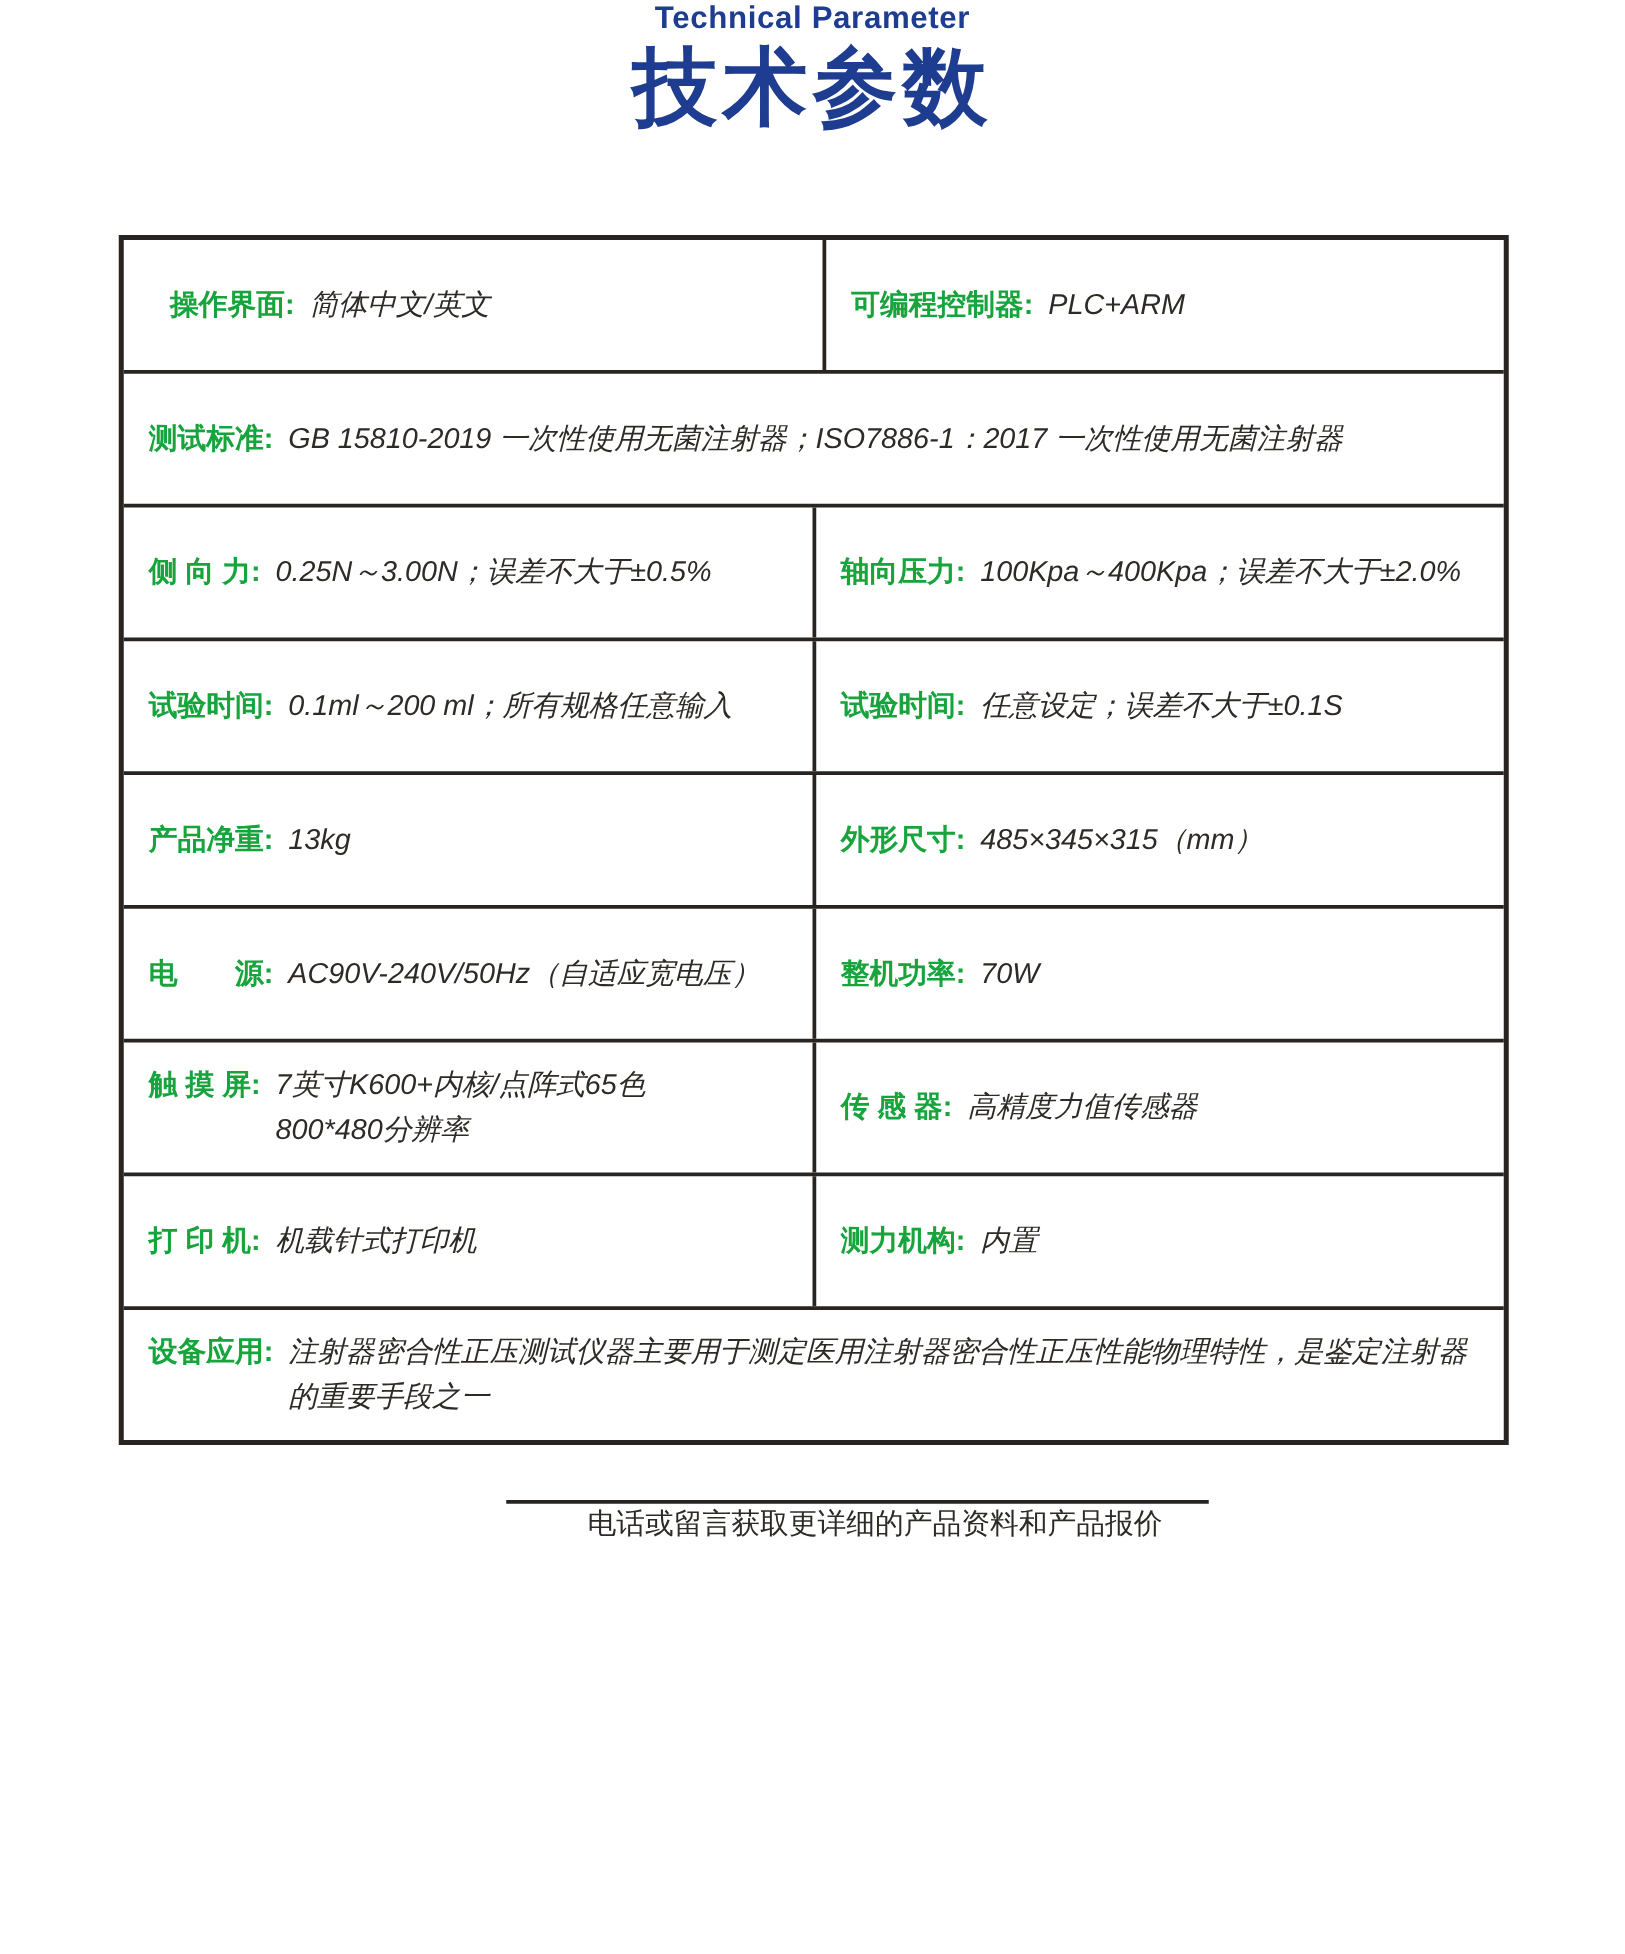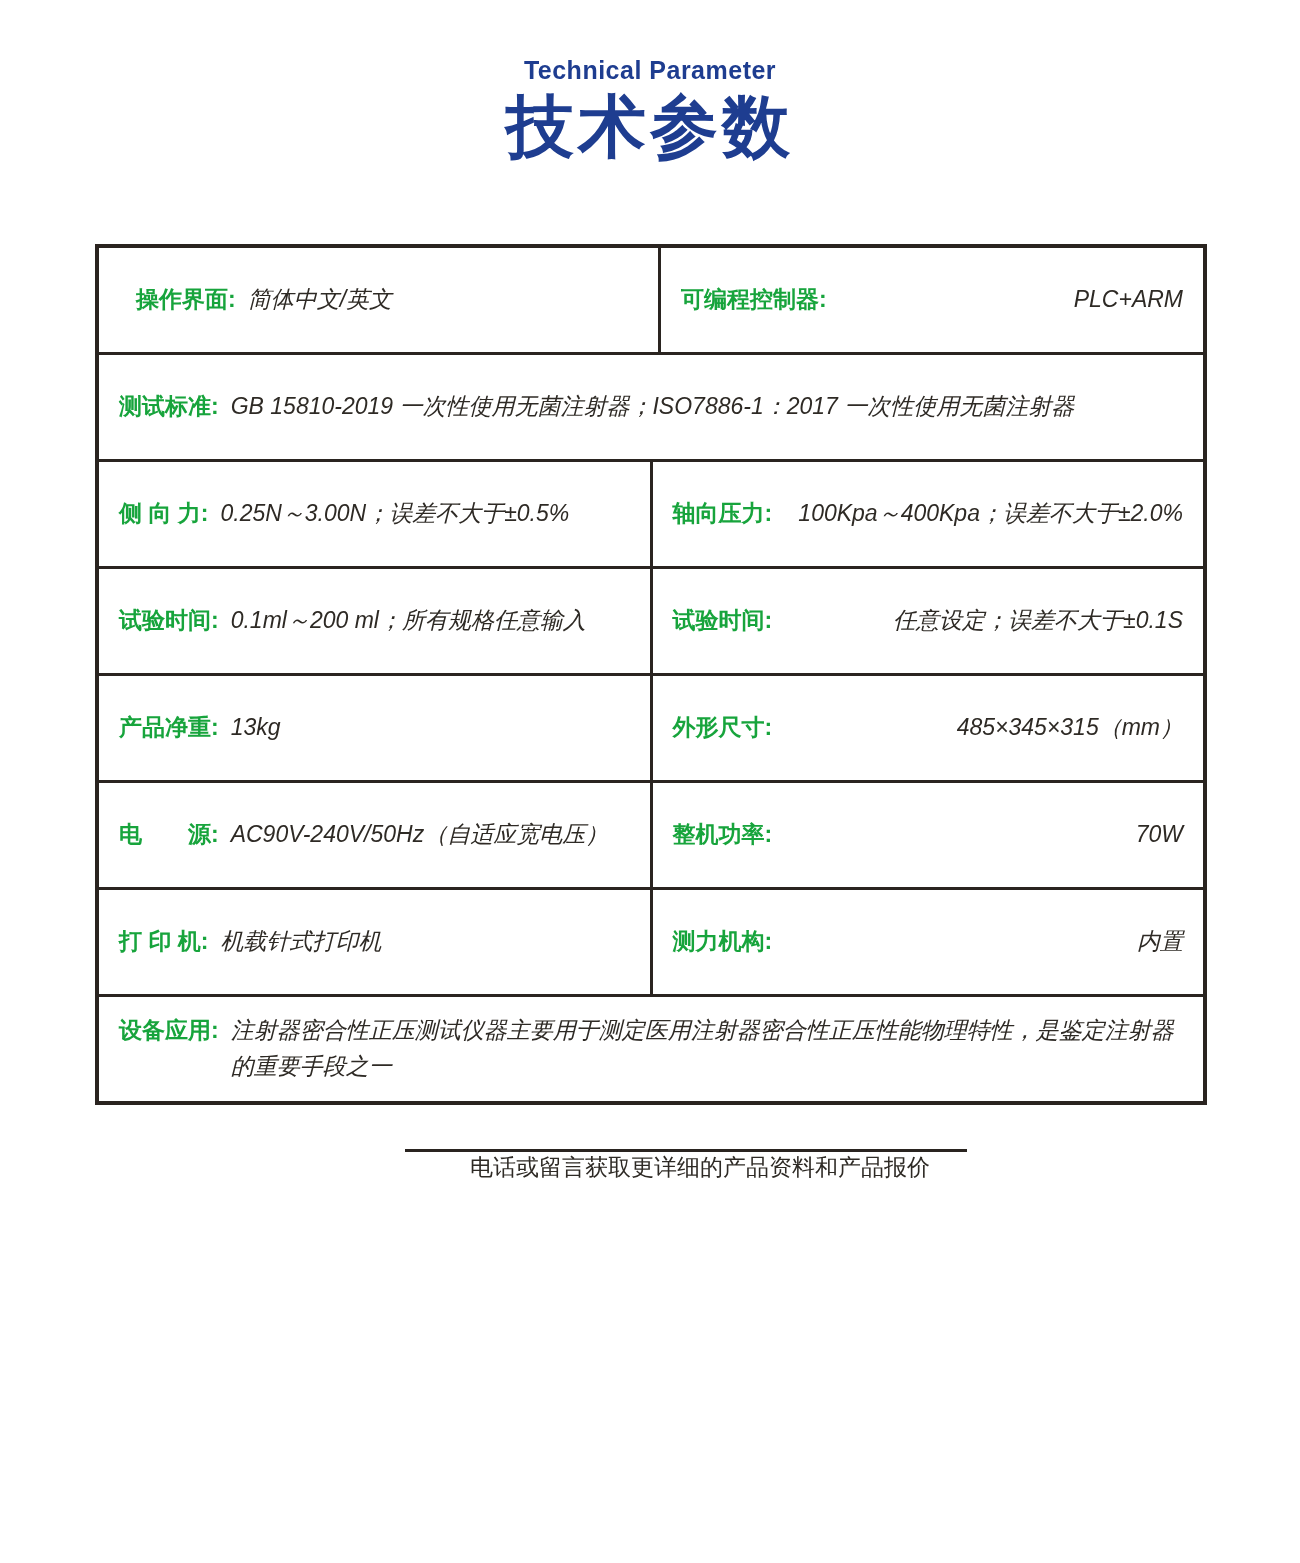--- a/index.html
+++ b/index.html
@@ -10,21 +10,20 @@
   }
   .page {
     position: relative;
     width: 1300px;
     height: 1563px;
     background: #ffffff;
     overflow: hidden;
   }
   .header {
     text-align: center;
-    padding-top: 56px;
   }
   .subtitle {
     color: #1e3d90;
     font-size: 25px;
     font-weight: bold;
     letter-spacing: 0.5px;
   }
   .title {
     color: #1e3d90;
     font-size: 68px;
@@ -51,21 +50,20 @@
   .t-cell {
     flex: 1 1 0;
     display: flex;
     align-items: center;
     min-height: 104px;
     padding: 12px 20px;
     box-sizing: border-box;
   }
   .t-cell + .t-cell {
     border-left: 3px solid #2a2420;
-    text-align: right;
   }
   .t-row.full .t-cell {
     flex: 1 1 100%;
   }
   .inner {
     display: flex;
     align-items: baseline;
     width: 100%;
   }
   .label {
@@ -192,20 +190,35 @@
         </div>
       </div>
       <div class="t-cell">
         <div class="inner">
           <span class="label">整机功率:</span>
           <span class="value">70W</span>
         </div>
       </div>
     </div>
 
+    <div class="t-row">
+      <div class="t-cell">
+        <div class="inner">
+          <span class="label">触 摸 屏:</span>
+          <span class="value">7英寸K600+内核/点阵式65色
+800*480分辨率</span>
+        </div>
+      </div>
+      <div class="t-cell">
+        <div class="inner">
+          <span class="label">传 感 器:</span>
+          <span class="value">高精度力值传感器</span>
+        </div>
+      </div>
+    </div>
 
     <div class="t-row">
       <div class="t-cell">
         <div class="inner">
           <span class="label">打 印 机:</span>
           <span class="value">机载针式打印机</span>
         </div>
       </div>
       <div class="t-cell">
         <div class="inner">

